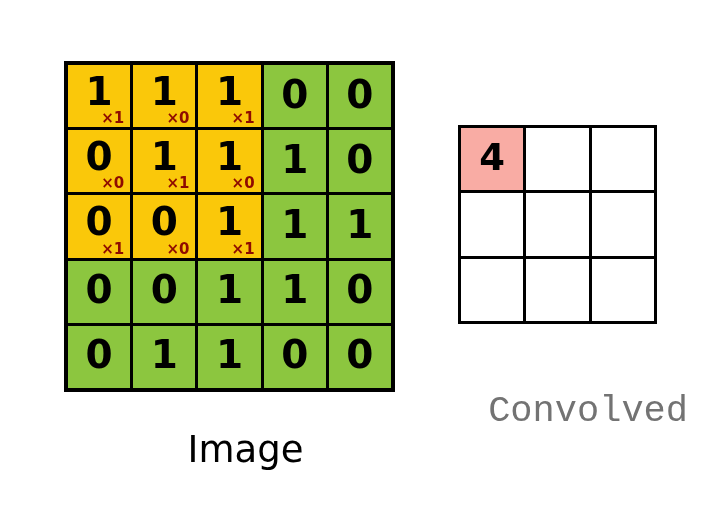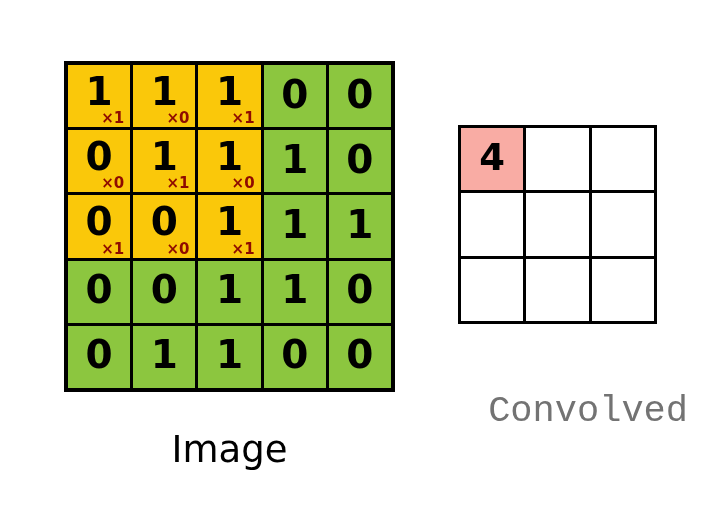--- a/index.html
+++ b/index.html
@@ -96,21 +96,21 @@
     font-weight: 700;
     line-height: 1;
     color: #000000;
     position: relative;
     top: -2px;
   }
 
   
   #image-caption {
     position: absolute;
-    left: 64px;
+    left: 80px;
     top: 428px;
     width: 331px;
     text-align: center;
     font-family: "DejaVu Sans", sans-serif;
     font-size: 37px;
     font-weight: 400;
     line-height: 1.18;
     color: #000000;
     white-space: nowrap;
   }

